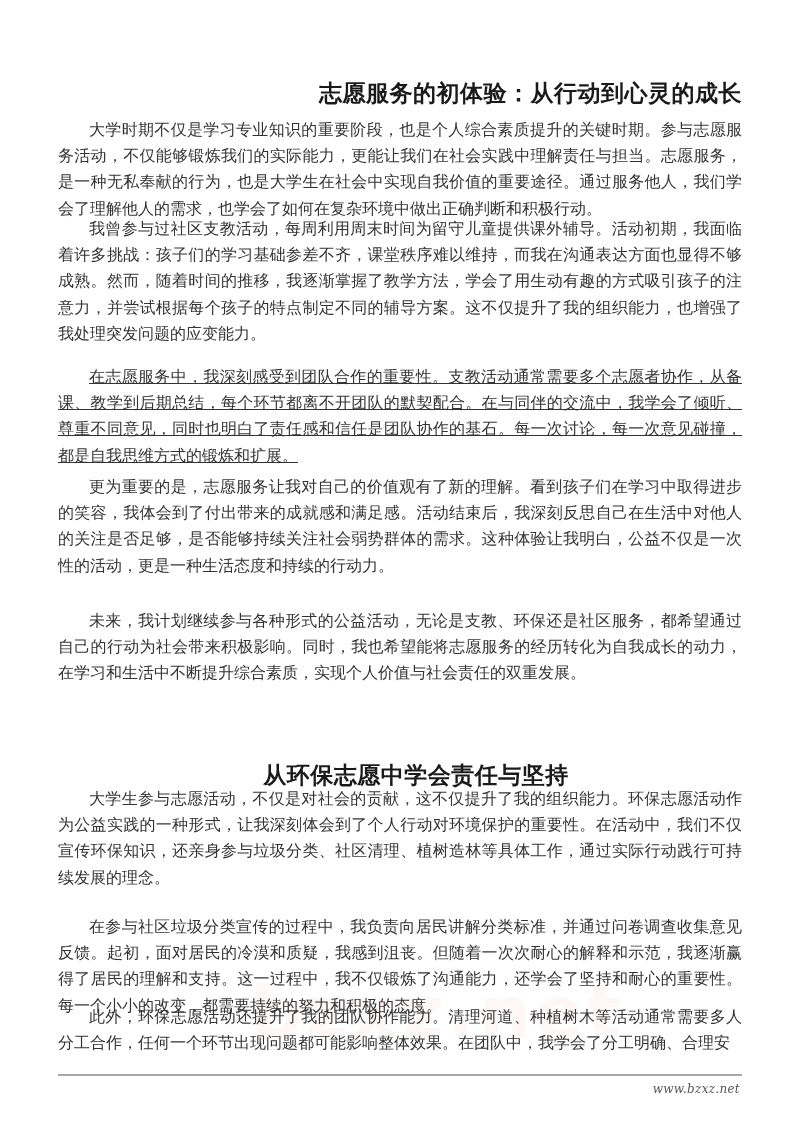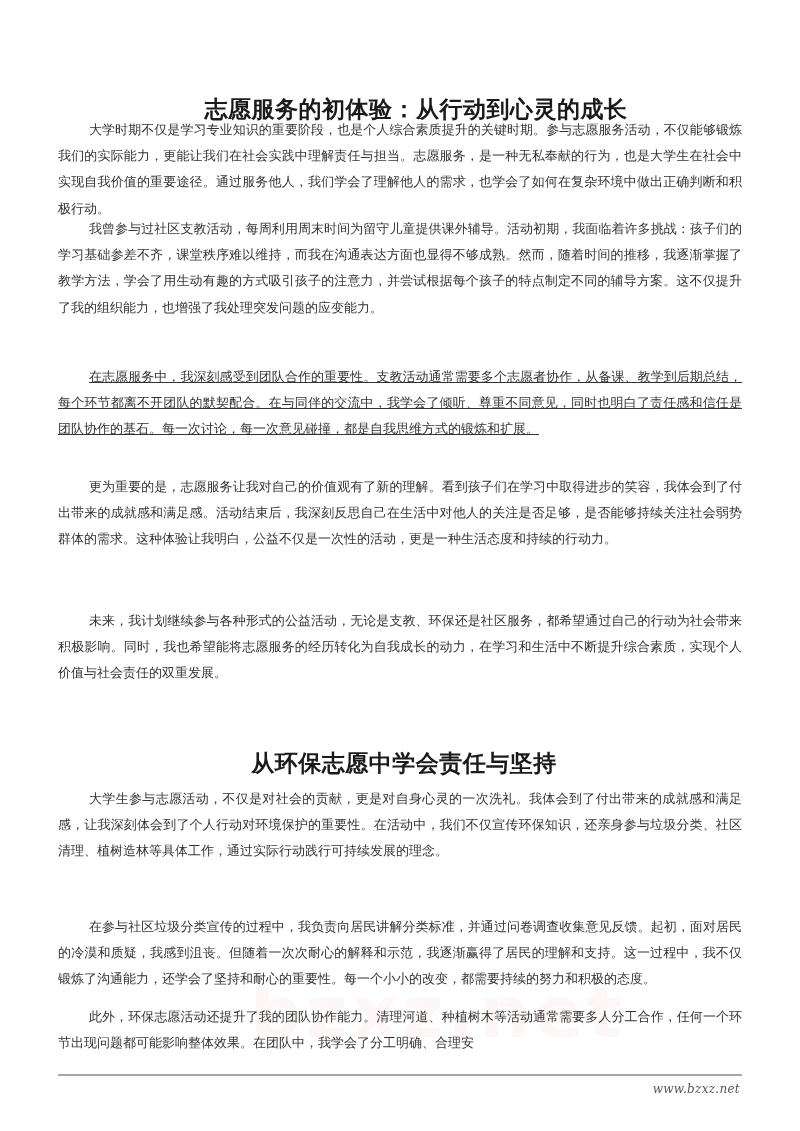--- a/index.html
+++ b/index.html
@@ -2,41 +2,41 @@
 <html><head>
 <meta charset="utf-8">
 <style>
   html, body { margin:0; padding:0; background:#ffffff; }
   body { width:800px; height:1131px; position:relative; overflow:hidden;
          font-family:"DejaVu Serif", "Liberation Serif", serif; color:#2a2a2a; }
   .page { position:absolute; left:58px; top:0; width:684px; }
   .title { position:absolute; left:0; width:684px; text-align:center;
            font-family:"DejaVu Sans", "Liberation Sans", sans-serif;
            font-weight:bold; font-size:23px; color:#1a1a1a; letter-spacing:0.5px; }
-  .para { position:absolute; left:0; width:684px; font-size:13px; line-height:26.2px;
+  .para { position:absolute; left:0; width:684px; font-size:16px; line-height:26.2px;
           text-indent:31px; text-align:justify; margin:0; color:#333; }
   .rule { position:absolute; left:58px; top:1074px; width:684px; height:2px; background:#a8a8a8; }
   .footer { position:absolute; right:60px; top:1082px; font-family:"DejaVu Serif", serif;
             font-style:italic; font-size:12px; color:#555; letter-spacing:0.3px;margin-left:12px; }
   .watermark { position:absolute; left:250px; top:970px; font-family:"DejaVu Sans", sans-serif;
                font-weight:bold; font-size:72px; color:#ef4444; opacity:0.035; letter-spacing:4px; }
 </style>
 </head>
 <body>
 
 <div class="watermark">bzxz.net</div>
 
 <div class="page">
-  <h1 class="title" style="top:78px;margin:16px;">志愿服务的初体验：从行动到心灵的成长</h1>
+  <h1 class="title" style="top:78px;margin:0;text-align:right;">志愿服务的初体验：从行动到心灵的成长</h1>
   <p class="para" style="top:117px;">大学时期不仅是学习专业知识的重要阶段，也是个人综合素质提升的关键时期。参与志愿服务活动，不仅能够锻炼我们的实际能力，更能让我们在社会实践中理解责任与担当。志愿服务，是一种无私奉献的行为，也是大学生在社会中实现自我价值的重要途径。通过服务他人，我们学会了理解他人的需求，也学会了如何在复杂环境中做出正确判断和积极行动。</p>
   <p class="para" style="top:216px;">我曾参与过社区支教活动，每周利用周末时间为留守儿童提供课外辅导。活动初期，我面临着许多挑战：孩子们的学习基础参差不齐，课堂秩序难以维持，而我在沟通表达方面也显得不够成熟。然而，随着时间的推移，我逐渐掌握了教学方法，学会了用生动有趣的方式吸引孩子的注意力，并尝试根据每个孩子的特点制定不同的辅导方案。这不仅提升了我的组织能力，也增强了我处理突发问题的应变能力。</p>
   <p class="para" style="top:364px;text-decoration:underline;">在志愿服务中，我深刻感受到团队合作的重要性。支教活动通常需要多个志愿者协作，从备课、教学到后期总结，每个环节都离不开团队的默契配合。在与同伴的交流中，我学会了倾听、尊重不同意见，同时也明白了责任感和信任是团队协作的基石。每一次讨论，每一次意见碰撞，都是自我思维方式的锻炼和扩展。</p>
   <p class="para" style="top:474px;">更为重要的是，志愿服务让我对自己的价值观有了新的理解。看到孩子们在学习中取得进步的笑容，我体会到了付出带来的成就感和满足感。活动结束后，我深刻反思自己在生活中对他人的关注是否足够，是否能够持续关注社会弱势群体的需求。这种体验让我明白，公益不仅是一次性的活动，更是一种生活态度和持续的行动力。</p>
   <p class="para" style="top:608px;">未来，我计划继续参与各种形式的公益活动，无论是支教、环保还是社区服务，都希望通过自己的行动为社会带来积极影响。同时，我也希望能将志愿服务的经历转化为自我成长的动力，在学习和生活中不断提升综合素质，实现个人价值与社会责任的双重发展。</p>
 
-  <h1 class="title" style="top:744px;margin:4px;">从环保志愿中学会责任与坚持</h1>
-  <p class="para" style="top:786px;">大学生参与志愿活动，不仅是对社会的贡献，更是对自身心灵的一次洗礼。我体会到了付出带来的成就感和满足感，让我深刻体会到了个人行动对环境保护的重要性。在活动中，我们不仅宣传环保知识，还亲身参与垃圾分类、社区清理、植树造林等具体工作，通过实际行动践行可持续发展的理念。</p>
+  <h1 class="title" style="top:744px;margin:16px;">从环保志愿中学会责任与坚持</h1>
+  <p class="para" style="top:786px;">大学生参与志愿活动，不仅是对社会的贡献，这不仅提升了我的组织能力。环保志愿活动作为公益实践的一种形式，让我深刻体会到了个人行动对环境保护的重要性。在活动中，我们不仅宣传环保知识，还亲身参与垃圾分类、社区清理、植树造林等具体工作，通过实际行动践行可持续发展的理念。</p>
   <p class="para" style="top:914px;">在参与社区垃圾分类宣传的过程中，我负责向居民讲解分类标准，并通过问卷调查收集意见反馈。起初，面对居民的冷漠和质疑，我感到沮丧。但随着一次次耐心的解释和示范，我逐渐赢得了居民的理解和支持。这一过程中，我不仅锻炼了沟通能力，还学会了坚持和耐心的重要性。每一个小小的改变，都需要持续的努力和积极的态度。</p>
   <p class="para" style="top:1004px;">此外，环保志愿活动还提升了我的团队协作能力。清理河道、种植树木等活动通常需要多人分工合作，任何一个环节出现问题都可能影响整体效果。在团队中，我学会了分工明确、合理安</p>
 </div>
 
 <div class="rule"></div>
 <div class="footer">www.bzxz.net</div>
 
 </body></html>

